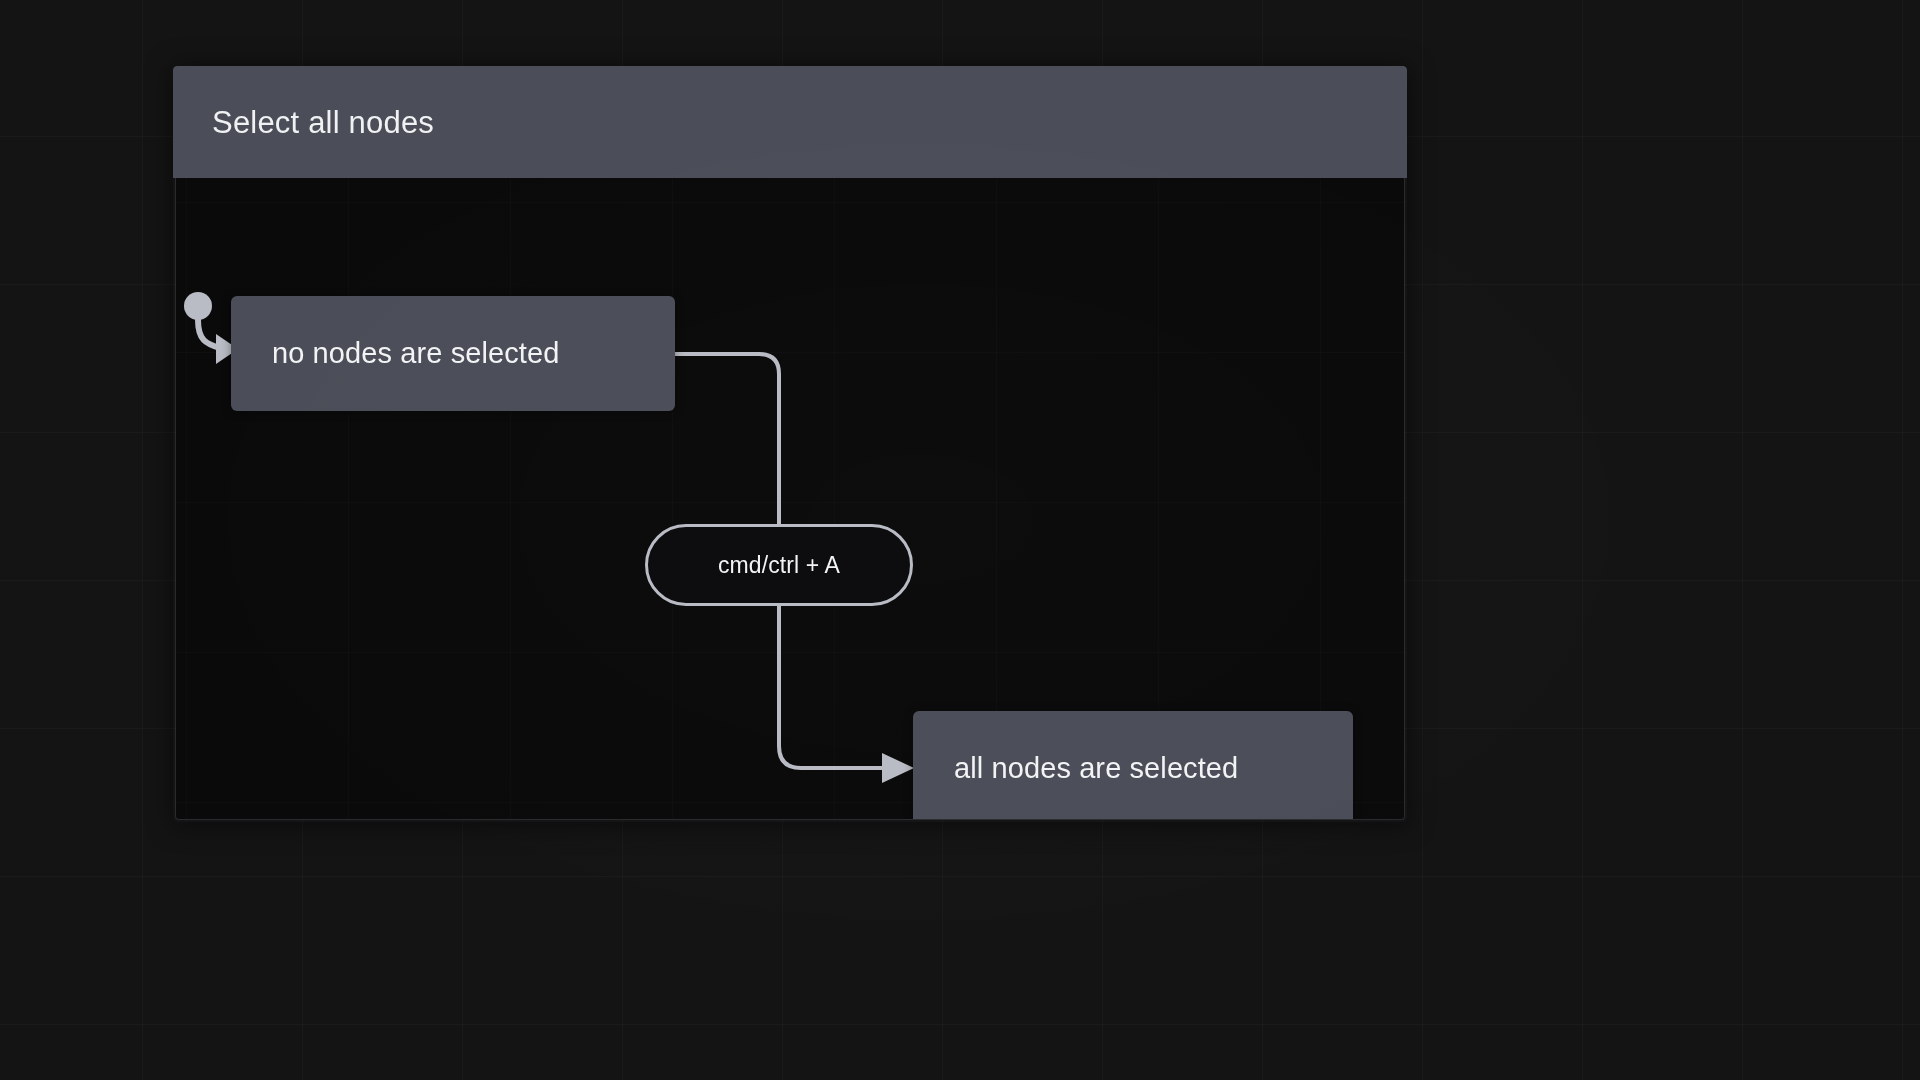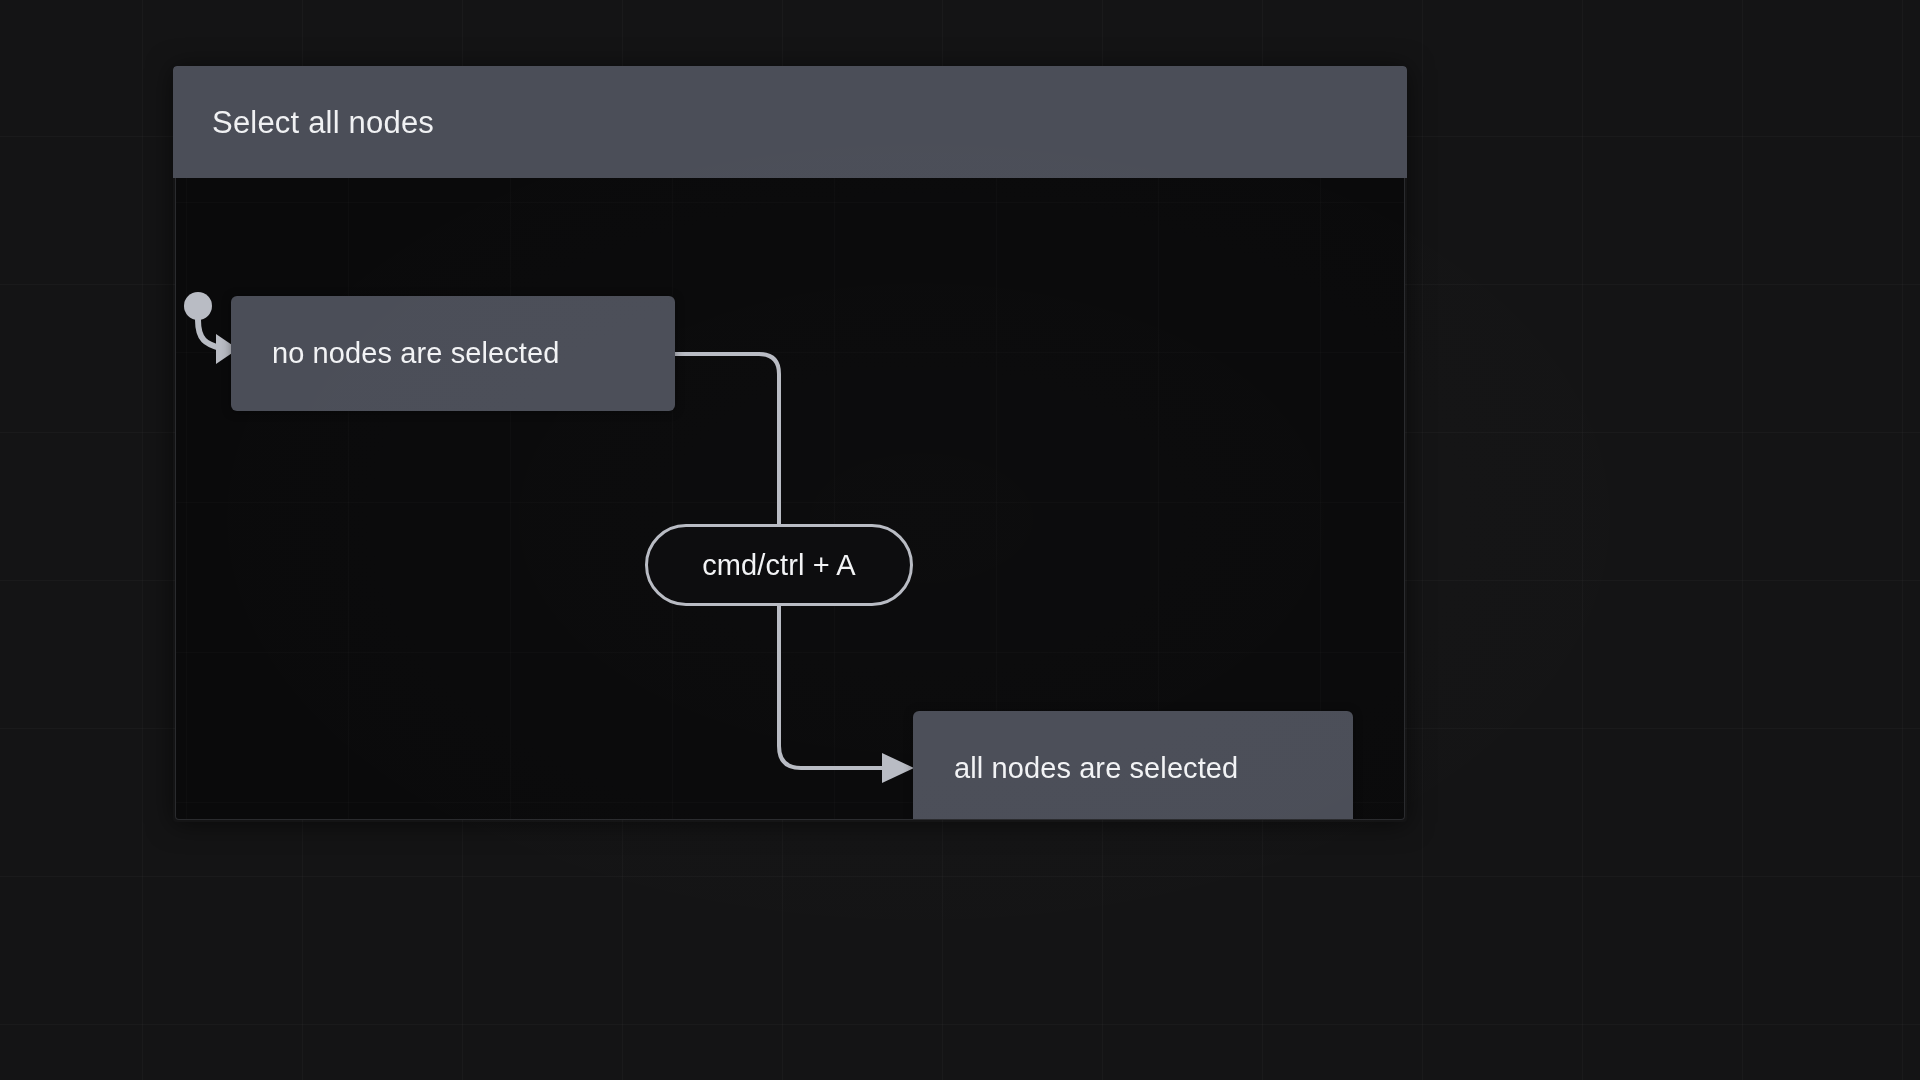--- a/index.html
+++ b/index.html
@@ -133,21 +133,21 @@
     height: 82px;
     border: 3px solid #b9bcc4;
     border-radius: 41px;
     background: #0d0d0f;
     display: flex;
     align-items: center;
     justify-content: center;
     z-index: 3;
   }
   #transition-pill .pill-label {
-    font-size: 29px;
+    font-size: 23px;
     color: #f2f3f5;
     white-space: nowrap;
     letter-spacing: 0.1px;
   }
 </style>
 </head>
 <body>
 
 <div id="page">
 

